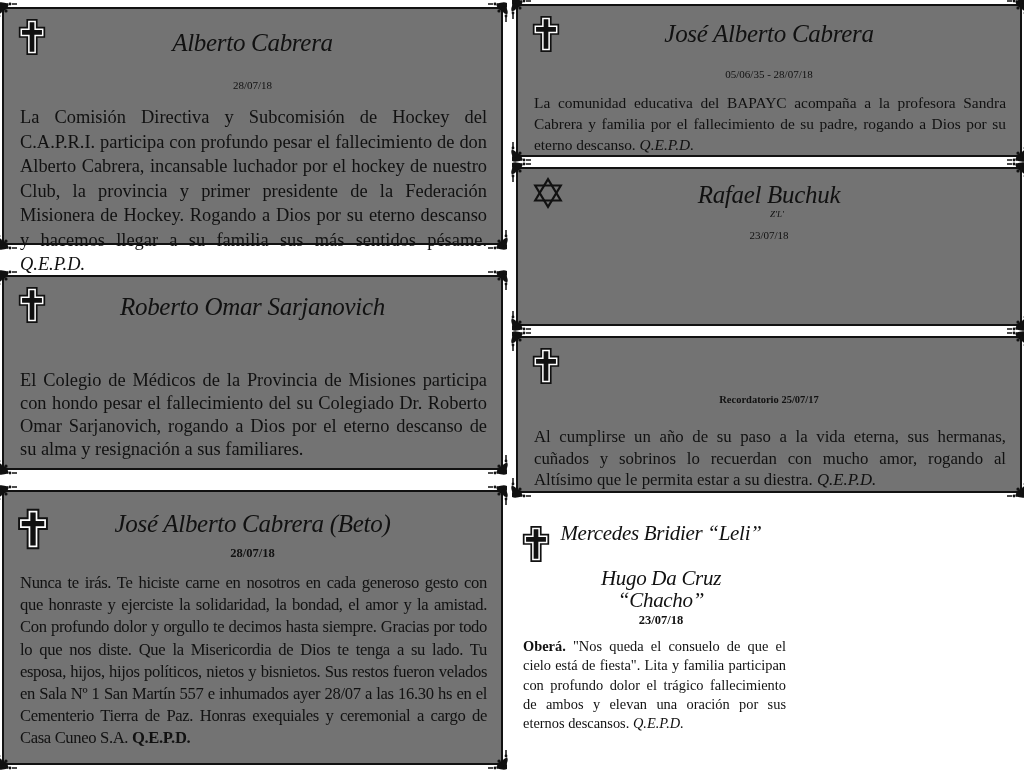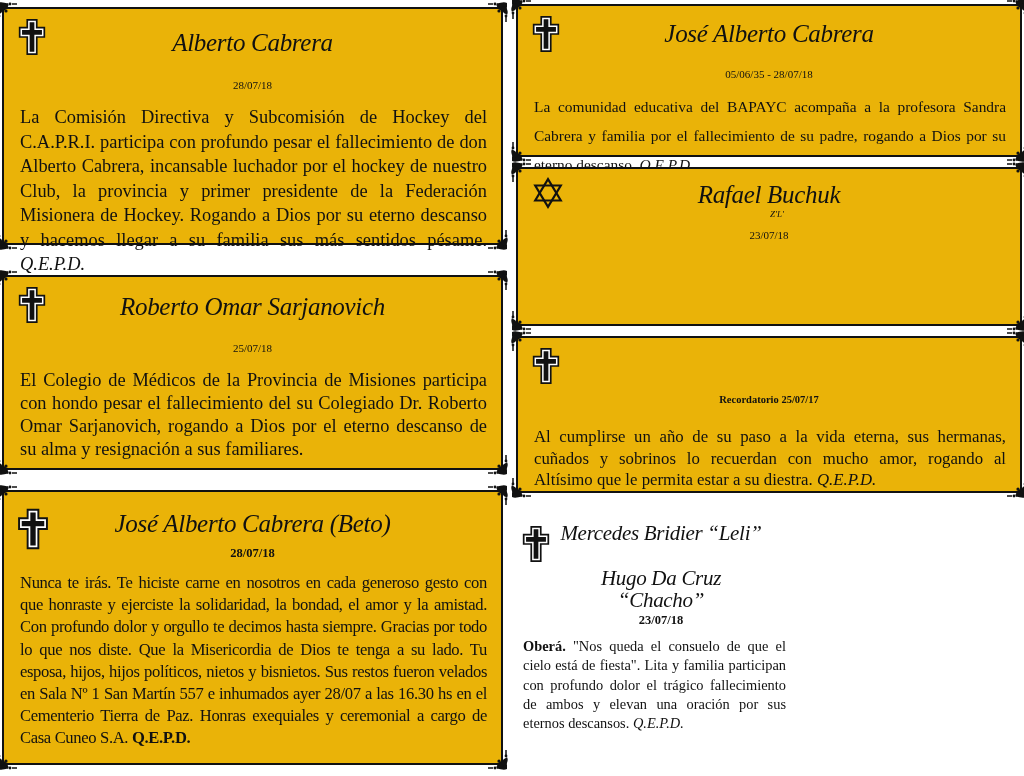--- a/index.html
+++ b/index.html
@@ -3,21 +3,21 @@
 <meta charset="utf-8">
 <style>
   html, body { margin: 0; padding: 0; background: #ffffff; }
   body {
     width: 1024px; height: 776px; position: relative; overflow: hidden;
     font-family: "DejaVu Serif", "Liberation Serif", serif; color: #111;
   }
   .notice {
     position: absolute; box-sizing: border-box;
     border: 2px solid #111;
-    background: #eab308;
+    background: #737373;
   }
   .orn {
     position: absolute; width: 22px; height: 22px;
   }
   .orn svg { width: 22px; height: 22px; display: block; }
   .orn.tl { left: -8px; top: -8px; }
   .orn.tr { right: -8px; top: -8px; transform: scaleX(-1); }
   .orn.bl { left: -8px; bottom: -8px; transform: scaleY(-1); }
   .orn.br { right: -8px; bottom: -8px; transform: scale(-1,-1); }
 
@@ -60,21 +60,21 @@
   #n3 { left: 2px; top: 490px; width: 501px; height: 275px; }
   #n3 .title { top: 18px; }
   #n3 .symbol { top: 16px; height: 42px; width: 30px; }
   #n3 .date { top: 54px; }
   #n3 .body { top: 80px; font-size: 16.6px; line-height: 22.2px; letter-spacing: -0.35px; }
 
   
   #n4 { left: 516px; top: 4px; width: 506px; height: 153px; padding-left: 13px; }
   #n4 .title { top: 14px; }
   #n4 .date { top: 62px; }
-  #n4 .body { top: 86px; font-size: 15.4px; line-height: 29px; }
+  #n4 .body { top: 86px; font-size: 15.4px; line-height: 21px; }
 
   #n5 { left: 516px; top: 167px; width: 506px; height: 159px; }
   #n5 .title { top: 12px; }
   #n5 .subtitle { top: 40px; }
   #n5 .date { top: 60px; }
   #n5 .body { top: 84px; font-size: 16.2px; line-height: 21px; }
 
   #n6 { left: 516px; top: 336px; width: 506px; height: 157px; }
   #n6 .title { top: 14px; }
   #n6 .date { top: 56px; font-size: 10.5px; font-weight: bold; }
@@ -167,21 +167,20 @@
       <svg>
         <use href="#ornament"></use>
       </svg>
     </span>
   <span class="symbol">
       <svg>
         <use href="#cross"></use>
       </svg>
     </span>
   <div class="title">Roberto Omar Sarjanovich</div>
-  <div class="date">25/07/18</div>
   <div class="body">El Colegio de Médicos de la Provincia de Misiones participa con hondo pesar el fallecimiento del su Colegiado Dr. Roberto Omar Sarjanovich, rogando a Dios por el eterno descanso de su alma y resignación a sus familiares.</div>
 </div>
 
 <div class="notice" id="n3">
   <span class="orn tl">
       <svg>
         <use href="#ornament"></use>
       </svg>
     </span>
   <span class="orn tr">

